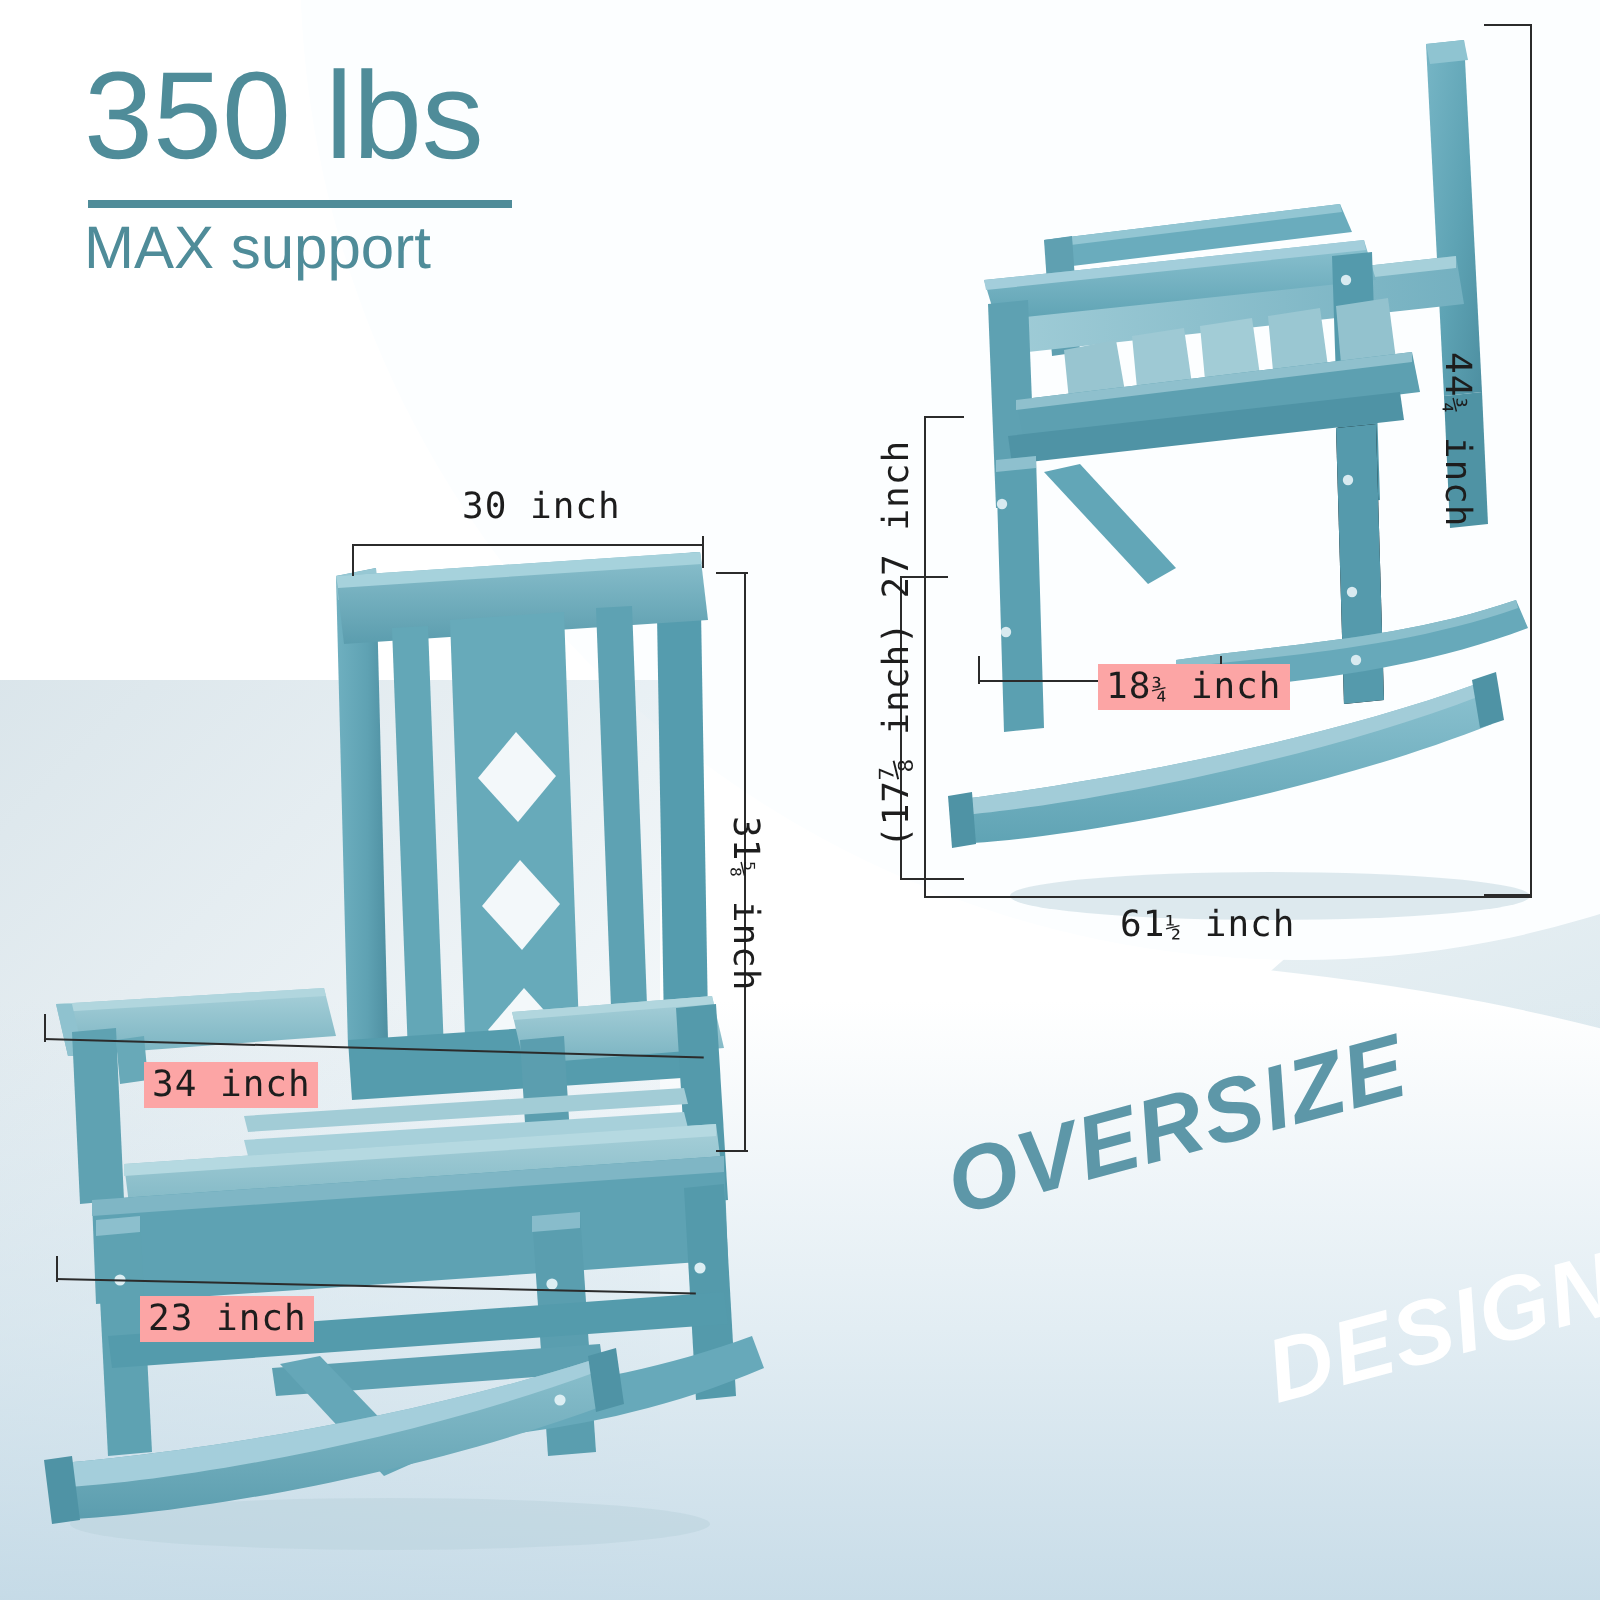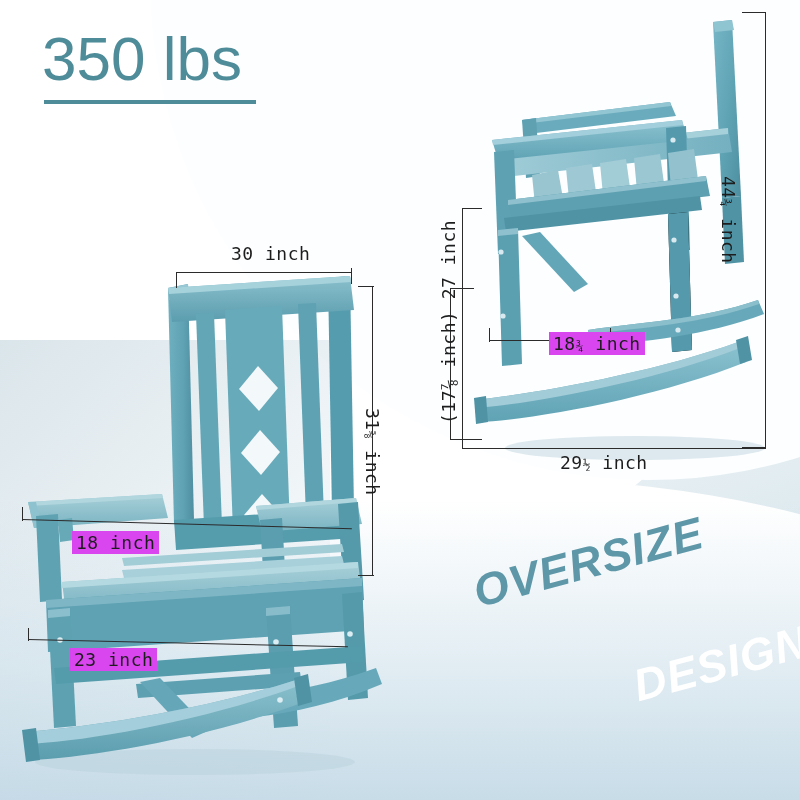--- a/index.html
+++ b/index.html
@@ -34,21 +34,21 @@
 
   
   .headline{position:absolute;left:42px;top:28px;}
   .headline .big{font-size:62px;line-height:1;font-weight:400;color:#4f8c99;letter-spacing:0px;}
   .headline .rule{width:212px;height:4px;background:#4f8c99;margin:10px 0 6px 2px;}
   .headline .sub{font-size:30px;line-height:1;font-weight:400;color:#4f8c99;letter-spacing:0px;}
 
   
   .dim{position:absolute;font-family:"DejaVu Sans Mono","Liberation Mono",monospace;
        font-size:18px;color:#1d1d1d;white-space:nowrap;letter-spacing:.5px;}
-  .dim.boxed{background:#d946ef;padding:1px 4px;}
+  .dim.boxed{background:#fca5a5;padding:1px 4px;}
   .dim.plain{background:transparent;}
   .frac{font-size:13px;vertical-align:0;}
 
   
   .ln{position:absolute;background:#2b2b2b;}
   .ln.h{height:1.4px;}
   .ln.v{width:1.4px;}
 
   
   .oversize{position:absolute;left:468px;top:568px;font-size:45px;font-style:italic;
@@ -72,20 +72,21 @@
   <div class="bg-white-swoosh"></div>
   <div class="bg-white-swoosh2"></div>
   <div class="bg-teal-band"></div>
   <div class="bg-white-over"></div>
   <div class="bg-left-shadow"></div>
   <div class="bg-bottom-fade"></div>
 
   <div class="headline">
     <div class="big">350 lbs</div>
     <div class="rule"></div>
+    <div class="sub">MAX support</div>
   </div>
 
   <div class="chair" style="left:470px;top:0px;">
     <svg width="320" height="470" viewBox="0 0 320 470">
       <defs>
         <linearGradient id="tealA" x1="0" y1="0" x2="1" y2="1">
           <stop offset="0%" stop-color="#77b6c6"></stop>
           <stop offset="55%" stop-color="#5ea3b4"></stop>
           <stop offset="100%" stop-color="#4d8fa1"></stop>
         </linearGradient>
@@ -180,21 +181,21 @@
   <div class="ln v" style="left:489px;top:328px;height:14px;"></div>
   <div class="ln v" style="left:610px;top:328px;height:14px;"></div>
   <div class="dim boxed" style="left:549px;top:332px;">
     <span>18</span><span class="frac">¾</span><span> inch</span>
   </div>
 
   <div class="ln h" style="left:462px;top:448px;width:304px;"></div>
   <div class="ln v" style="left:462px;top:437px;height:12px;"></div>
   <div class="ln v" style="left:765px;top:437px;height:12px;"></div>
   <div class="dim plain" style="left:560px;top:452px;">
-    <span>29</span><span class="frac">½</span><span> inch</span>
+    <span>61</span><span class="frac">½</span><span> inch</span>
   </div>
 
   <div class="chair" style="left:10px;top:270px;">
     <svg width="390" height="510" viewBox="0 0 390 510">
       <defs>
         <linearGradient id="fTeal" x1="0" y1="0" x2="1" y2="0">
           <stop offset="0%" stop-color="#6fb0c0"></stop>
           <stop offset="60%" stop-color="#5fa2b3"></stop>
           <stop offset="100%" stop-color="#4e8fa1"></stop>
         </linearGradient>
@@ -298,21 +299,21 @@
 
   <div class="ln v" style="left:372px;top:286px;height:290px;"></div>
   <div class="ln h" style="left:358px;top:286px;width:16px;"></div>
   <div class="ln h" style="left:358px;top:575px;width:16px;"></div>
   <div class="dim plain" style="left:383px;top:408px;transform:rotate(90deg);transform-origin:left top;">
     <span>31</span><span class="frac">⅝</span><span> inch</span>
   </div>
 
   <div class="ln h" style="left:22px;top:519px;width:330px;transform:rotate(1.6deg);transform-origin:left top;"></div>
   <div class="ln v" style="left:22px;top:507px;height:14px;"></div>
-  <div class="dim boxed" style="left:72px;top:531px;">18 inch</div>
+  <div class="dim boxed" style="left:72px;top:531px;">34 inch</div>
 
   <div class="ln h" style="left:28px;top:639px;width:320px;transform:rotate(1.3deg);transform-origin:left top;"></div>
   <div class="ln v" style="left:28px;top:628px;height:13px;"></div>
   <div class="dim boxed" style="left:70px;top:648px;">23 inch</div>
 
   <div class="oversize">OVERSIZE</div>
   <div class="designw">DESIGN</div>
 
 </div>
 

